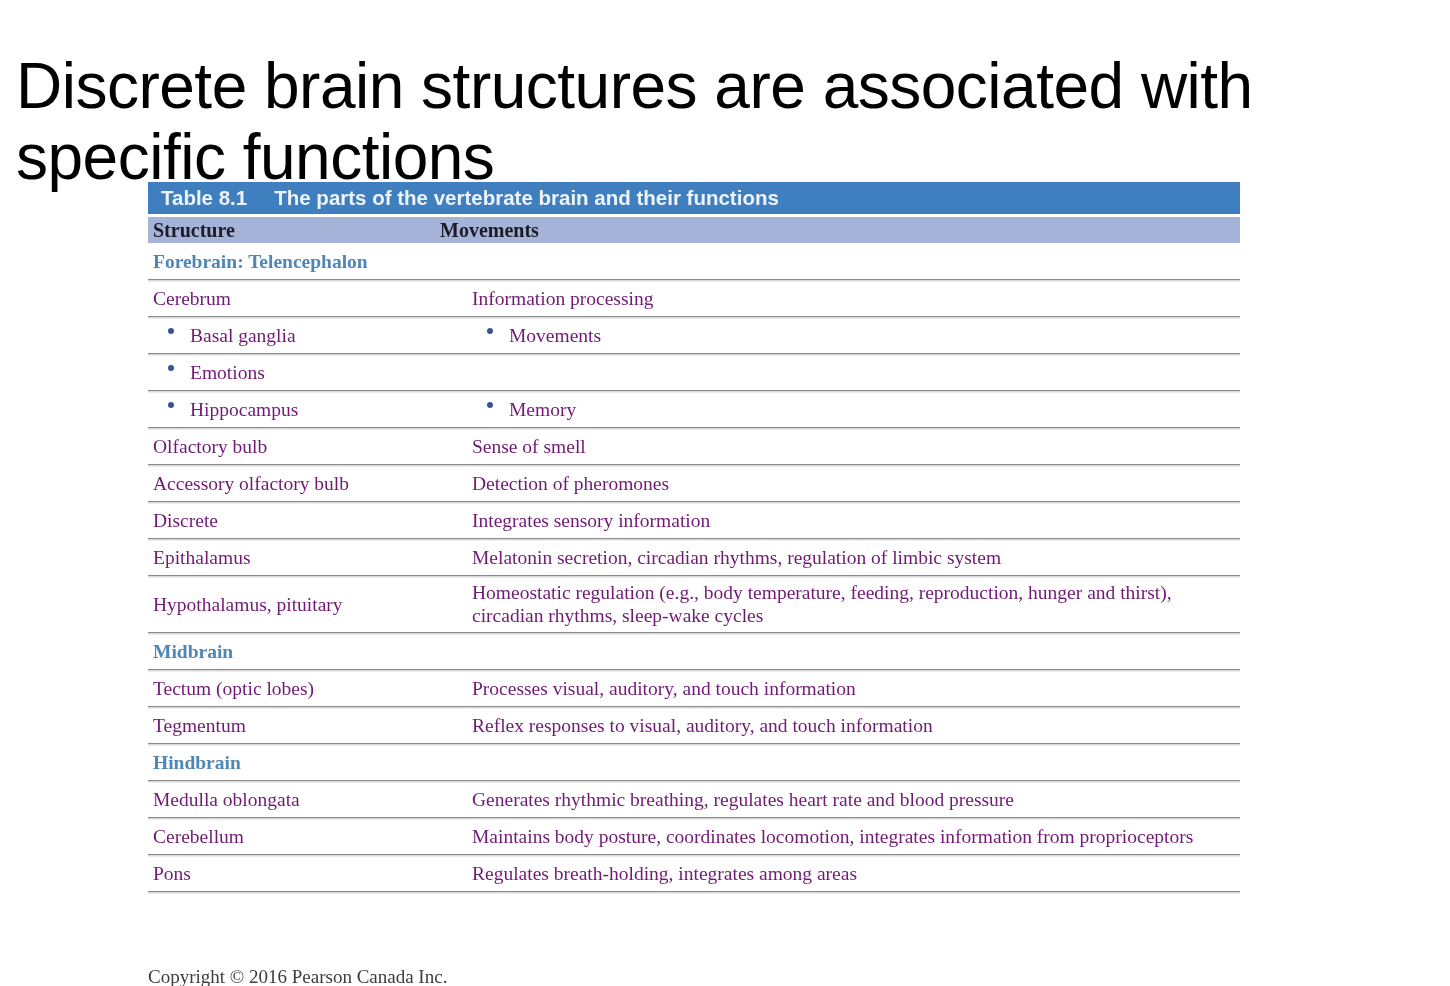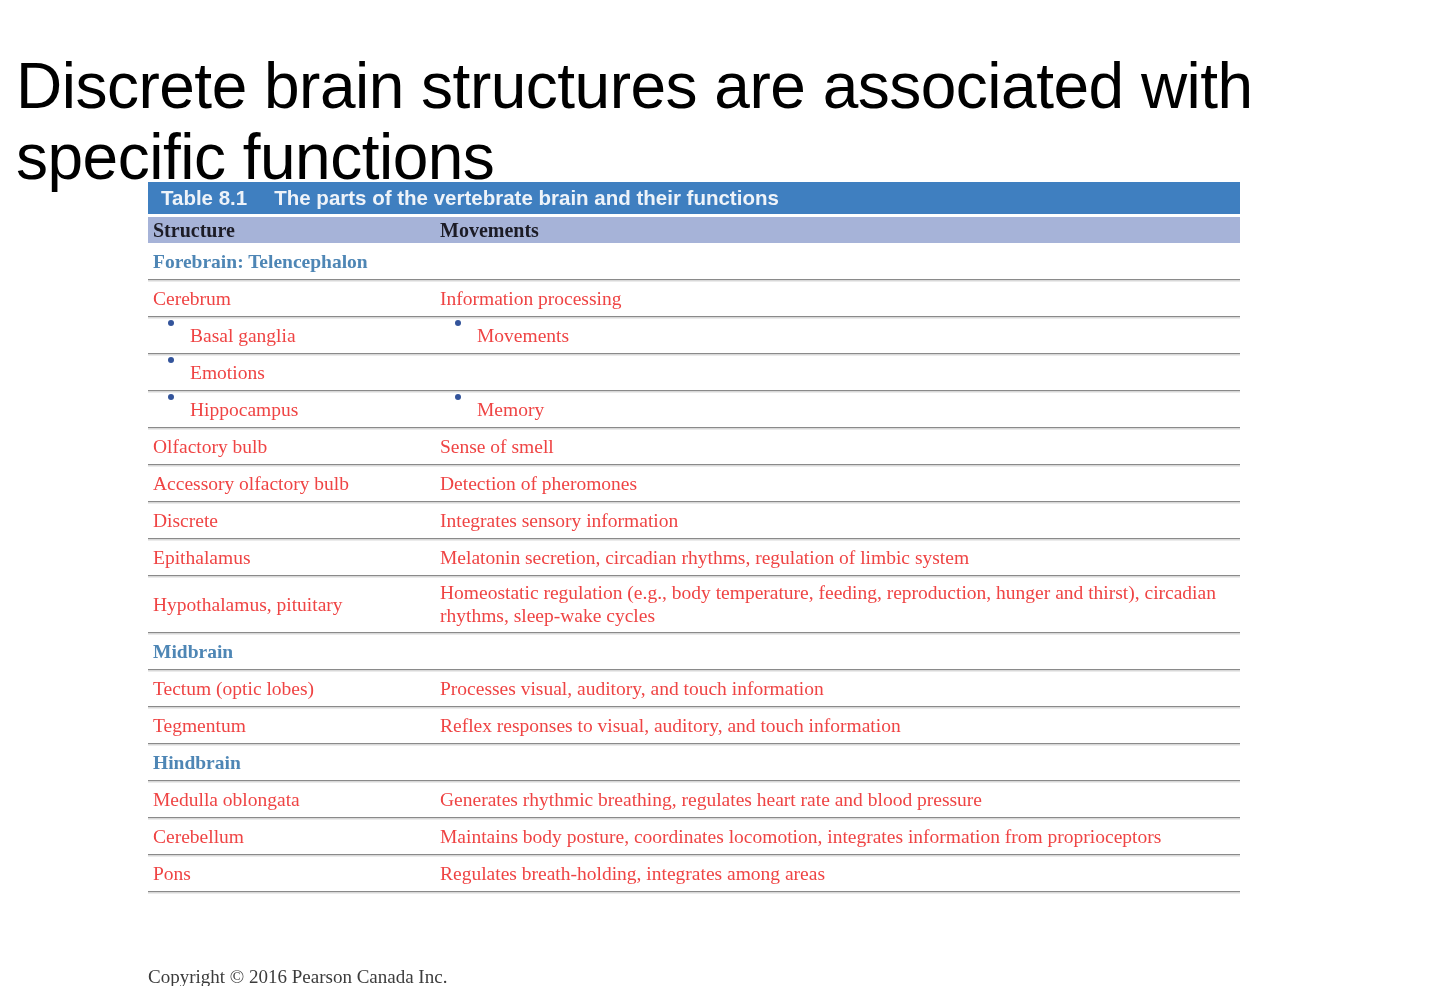--- a/index.html
+++ b/index.html
@@ -64,33 +64,34 @@
   }
 
   .trow {
     display: grid;
     grid-template-columns: 287px 1fr;
     min-height: 37px;
     box-sizing: border-box;
     align-items: center;
     border-bottom: 1.5px solid #8a8a8a;
     box-shadow: 0 1.5px 0 #d8d8d8;
+    gap: 32px;
   }
   .cell {
     padding: 5px 0 5px 5px;
     font-size: 19.5px;
     line-height: 23px;
-    color: #ef4444;
+    color: #701a75;
   }
   .cell.c2 { padding-right: 4px; }
   .section-text {
     font-weight: 700;
     color: #4e86b5;
   }
-  .cell.bullet { padding-left: 20px; display: flex; align-items: flex-start; }
+  .cell.bullet { padding-left: 20px; display: flex; align-items: center; }
   .dot {
     width: 6px; height: 6px;
     border-radius: 50%;
     background: #33549b;
     display: inline-block;
     flex: 0 0 6px;
     margin-right: 16px;
     transform: translateY(-4px);
   }
 

